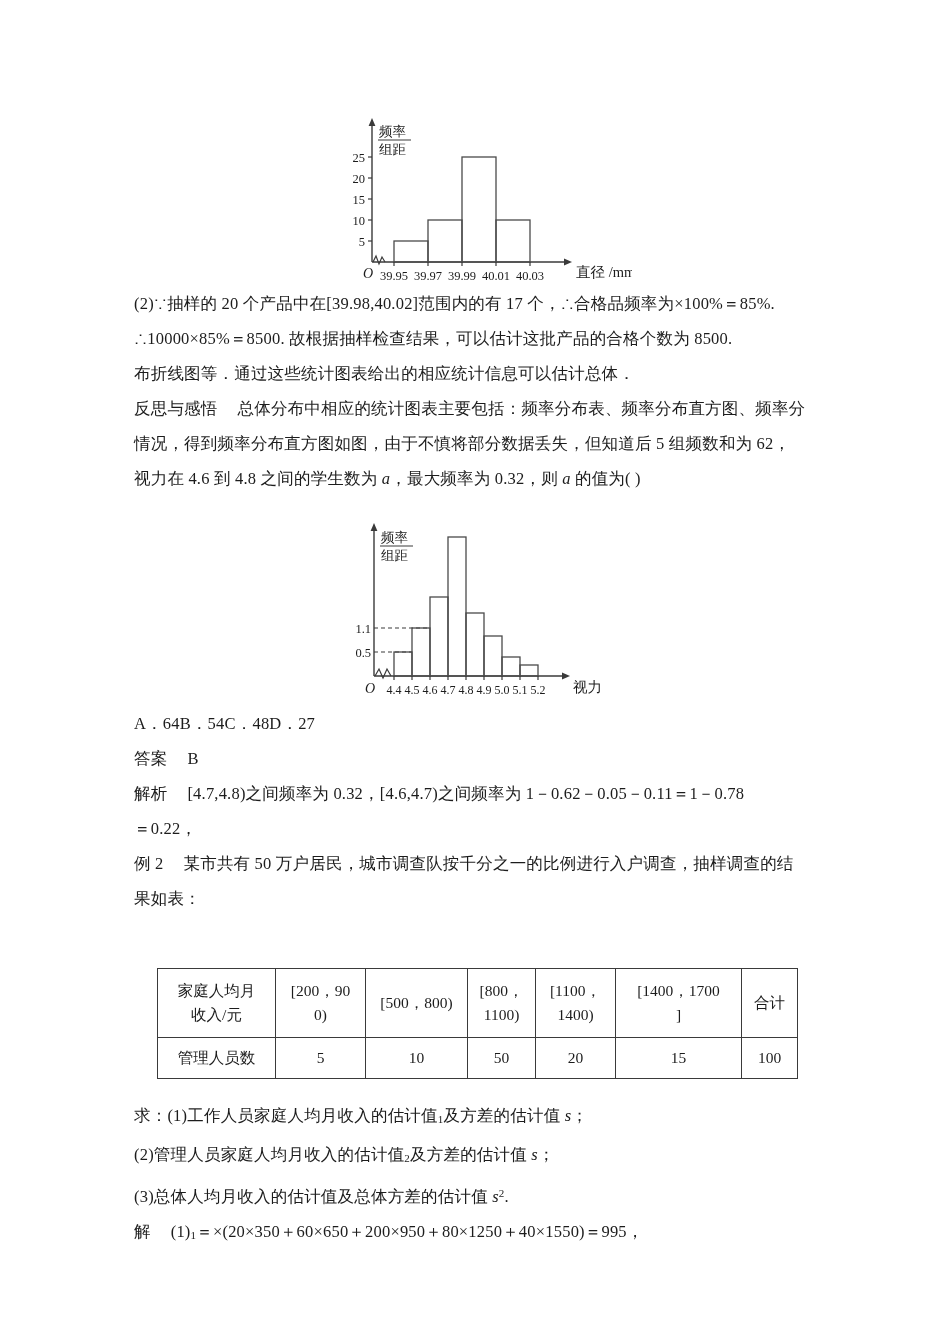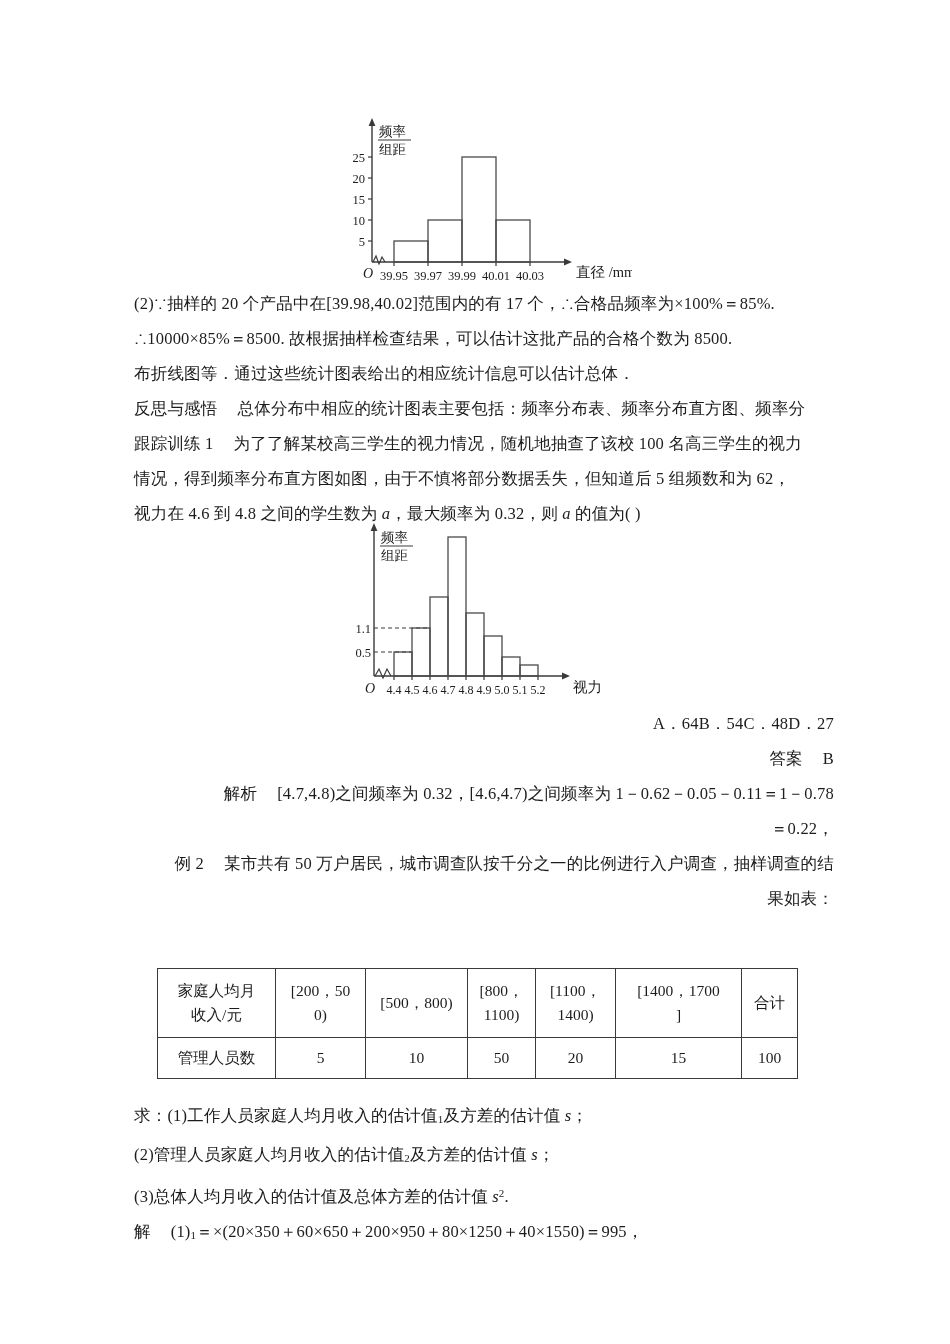--- a/index.html
+++ b/index.html
@@ -142,23 +142,20 @@
     </svg>
   </div>
 
   <div class="body-col" style="top:286px;">
     <div class="line">(2)∵抽样的 20 个产品中在[39.98,40.02]范围内的有 17 个，∴合格品频率为×100%＝85%.</div>
     <div class="line">∴10000×85%＝8500. 故根据抽样检查结果，可以估计这批产品的合格个数为 8500.</div>
     <div class="line">布折线图等．通过这些统计图表给出的相应统计信息可以估计总体．</div>
     <div class="line">
       <span>反思与感悟</span><span class="indent-gap"></span><span>总体分布中相应的统计图表主要包括：频率分布表、频率分布直方图、频率分</span>
     </div>
-    <div class="line">
-      <span>跟踪训练 1</span><span class="indent-gap"></span><span>为了了解某校高三学生的视力情况，随机地抽查了该校 100 名高三学生的视力</span>
-    </div>
     <div class="line">情况，得到频率分布直方图如图，由于不慎将部分数据丢失，但知道后 5 组频数和为 62，</div>
     <div class="line">
       <span>视力在 4.6 到 4.8 之间的学生数为 </span><span class="ital">a</span><span>，最大频率为 0.32，则 </span><span class="ital">a</span><span> 的值为(        )</span>
     </div>
   </div>
 
   <div class="fig" style="left:330px; top:512px; width:310px; height:200px;">
     <svg width="310" height="200" viewBox="0 0 310 200">
 
       <line x1="44" y1="18" x2="44" y2="164" stroke="#3a3a3a" stroke-width="1.4"></line>
@@ -216,21 +213,21 @@
         <text x="172" y="182">5.0</text>
         <text x="190" y="182">5.1</text>
         <text x="208" y="182">5.2</text>
       </g>
 
       <text x="35" y="181" font-family="Liberation Serif, serif" font-size="14" font-style="italic" fill="#1c1c1c">O</text>
       <text x="243" y="180" font-family="Liberation Serif, serif" font-size="14.5" fill="#1c1c1c">视力</text>
     </svg>
   </div>
 
-  <div class="body-col" style="top:706px;text-align:right;">
+  <div class="body-col" style="top:706px;">
     <div class="line">A．64B．54C．48D．27</div>
     <div class="line">
       <span>答案</span><span class="indent-gap"></span><span>B</span>
     </div>
     <div class="line">
       <span>解析</span><span class="indent-gap"></span><span>[4.7,4.8)之间频率为 0.32，[4.6,4.7)之间频率为 1－0.62－0.05－0.11＝1－0.78</span>
     </div>
     <div class="line">＝0.22，</div>
     <div class="line">
       <span>例 2</span><span class="indent-gap"></span><span>某市共有 50 万户居民，城市调查队按千分之一的比例进行入户调查，抽样调查的结</span>
@@ -249,21 +246,21 @@
           <col class="col5">
           <col class="col6">
       </colgroup>
       <tbody>
         <tr class="hdr">
           <td>
             <span class="cellbox">家庭人均月</span>
             <span class="cellbox">收入/元</span>
           </td>
           <td>
-            <span class="cellbox">[200，50</span>
+            <span class="cellbox">[200，90</span>
             <span class="cellbox">0)</span>
           </td>
           <td>
             <span class="cellbox">[500，800)</span>
           </td>
           <td>
             <span class="cellbox">[800，</span>
             <span class="cellbox">1100)</span>
           </td>
           <td>

